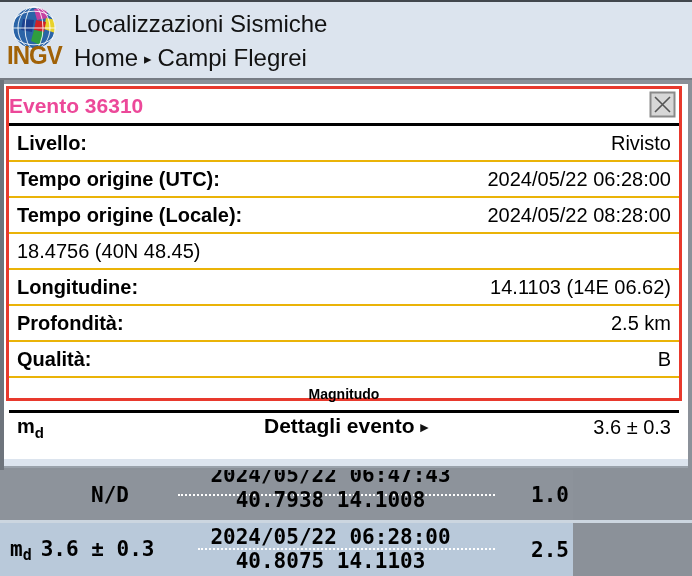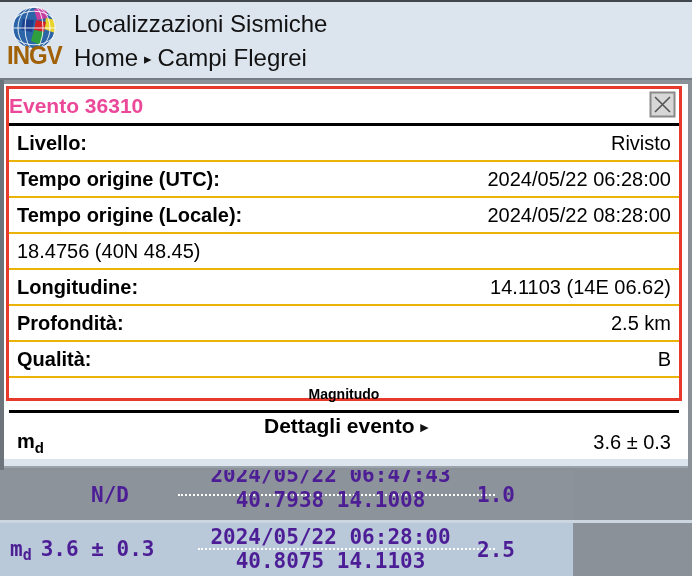--- a/index.html
+++ b/index.html
@@ -40,51 +40,51 @@
     display:flex;justify-content:space-between;align-items:center;
     padding:0 8px;font-size:20px;color:#000;white-space:nowrap;
   }
   .trow .lbl{font-weight:700;}
   .maghdr{
     height:32px;border-bottom:3px solid #000;display:flex;align-items:center;
     justify-content:center;font-weight:700;font-size:14px;color:#000;
   }
   .mdrow{
     height:27px;display:flex;justify-content:space-between;align-items:center;
-    padding:16px 8px;font-size:20px;color:#000;
+    padding:1px 8px;font-size:20px;color:#000;
   }
   .mdrow .lbl{font-weight:700;}
   .sub{font-size:15px;vertical-align:-5px;font-weight:700;}
   .details{
     position:absolute;left:0;top:330px;width:100%;text-align:center;
     font-weight:700;font-size:21px;color:#000;cursor:pointer;white-space:nowrap;
   }
   .details .crumb-arrow{margin:0 0 0 6px;vertical-align:1px;}
   .bevel{position:absolute;left:4px;top:459px;width:684px;height:9px;background:#dce4ee;
     border-bottom:2px solid #9aa2ab;box-sizing:border-box;}
   
   .listrow{
     position:absolute;left:0;width:573px;cursor:pointer;
-    font-family:"DejaVu Sans Mono",monospace;font-weight:700;color:#4c1d95;
+    font-family:"DejaVu Sans Mono",monospace;font-weight:700;color:#000000;
     font-size:21px;
   }
   .row1{top:470px;height:50px;background:#8d939b;overflow:hidden;}
   .rowgap{position:absolute;left:0;top:520px;width:692px;height:3px;background:#ccd6e0;}
   .row2{top:523px;height:53px;background:#b9c9da;}
   .mag-slot{position:absolute;top:50%;transform:translateY(-50%);white-space:nowrap;}
   .row1 .mag-slot{left:0;width:220px;text-align:center;}
   .row2 .mag-slot{left:10px;}
   .leader{position:absolute;height:0;border-top:2px dotted #ffffff;}
   .row1 .leader{left:178px;right:78px;top:24px;}
   .row2 .leader{left:198px;right:78px;top:25px;}
   .center-block{position:absolute;left:calc(50% + 44px);transform:translateX(-50%);
     text-align:center;white-space:nowrap;}
   .row1 .center-block{top:-7px;line-height:25px;}
   .row2 .center-block{top:2px;line-height:24px;}
-  .depth-slot{position:absolute;right:16px;width:80px;text-align:left;top:50%;
+  .depth-slot{position:absolute;right:4px;width:80px;text-align:right;top:50%;
     transform:translateY(-50%);}
   .msub{font-size:15px;vertical-align:-4px;}
   .magrest{margin-left:9px;}
 </style>
 </head>
 <body>
 
 <div id="app">
 
   <div class="header">

